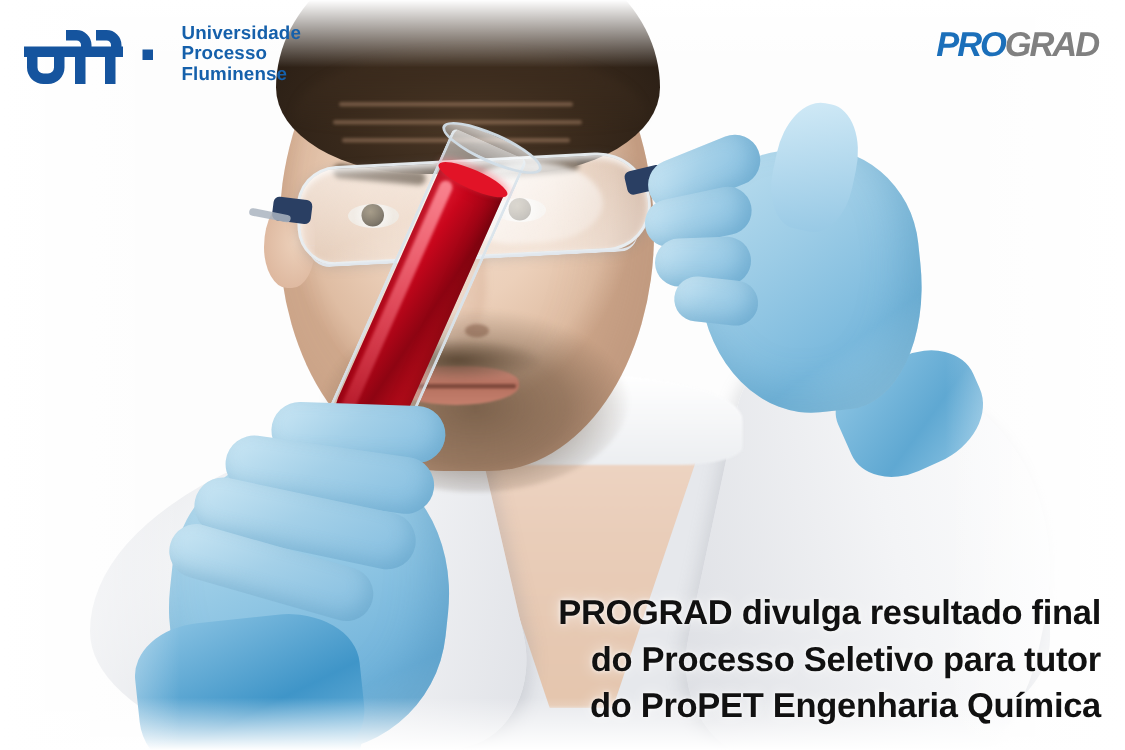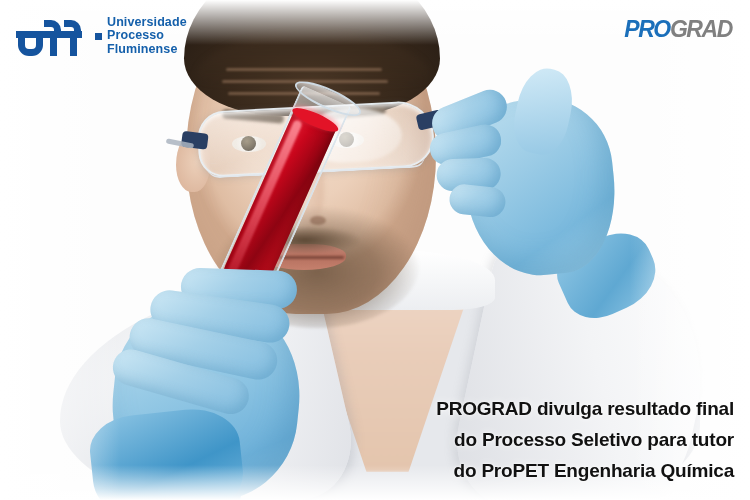--- a/index.html
+++ b/index.html
@@ -266,21 +266,21 @@
   .photo-fade{
     position:absolute;inset:0;pointer-events:none;
     background:
       linear-gradient(90deg,#fff 0%,rgba(255,255,255,.0) 16%,rgba(255,255,255,0) 84%,#fff 100%),
       linear-gradient(180deg,#fff 0%,rgba(255,255,255,0) 9%,rgba(255,255,255,0) 93%,#fff 100%);
   }
 
   
   .uff-logo{position:absolute;left:14px;top:14px;display:flex;align-items:center;gap:9px;}
   .uff-mark{width:72px;height:44px;display:block;}
-  .uff-words{display:flex;align-items:center;gap:5px;}
+  .uff-words{display:flex;align-items:center;gap:19px;}
   .uff-bullet{width:7px;height:7px;background:#15549e;display:block;}
   .uff-text{
     font-family:"Liberation Sans",sans-serif;
     font-weight:bold;font-size:12.5px;line-height:13.5px;
     color:#1560ab;letter-spacing:.1px;white-space:nowrap;
   }
 
   .prograd-logo{
     position:absolute;right:18px;top:16px;
     font-family:"Liberation Sans",sans-serif;
@@ -290,21 +290,21 @@
   }
   .pg-pro{color:#1b6fba;}
   .pg-grad{color:#808080;}
 
   
   .headline{
     position:absolute;right:16px;bottom:14px;
     width:470px;text-align:right;
     font-family:"Liberation Sans",sans-serif;
     font-weight:bold;
-    font-size:19px;line-height:31px;
+    font-size:23px;line-height:31px;
     color:#111111;
     letter-spacing:-0.2px;
     text-shadow:0 0 10px rgba(255,255,255,.75),0 0 3px rgba(255,255,255,.9);
   }
   .headline div{white-space:nowrap;}
 </style>
 </head>
 <body>
 
 <div class="banner">

